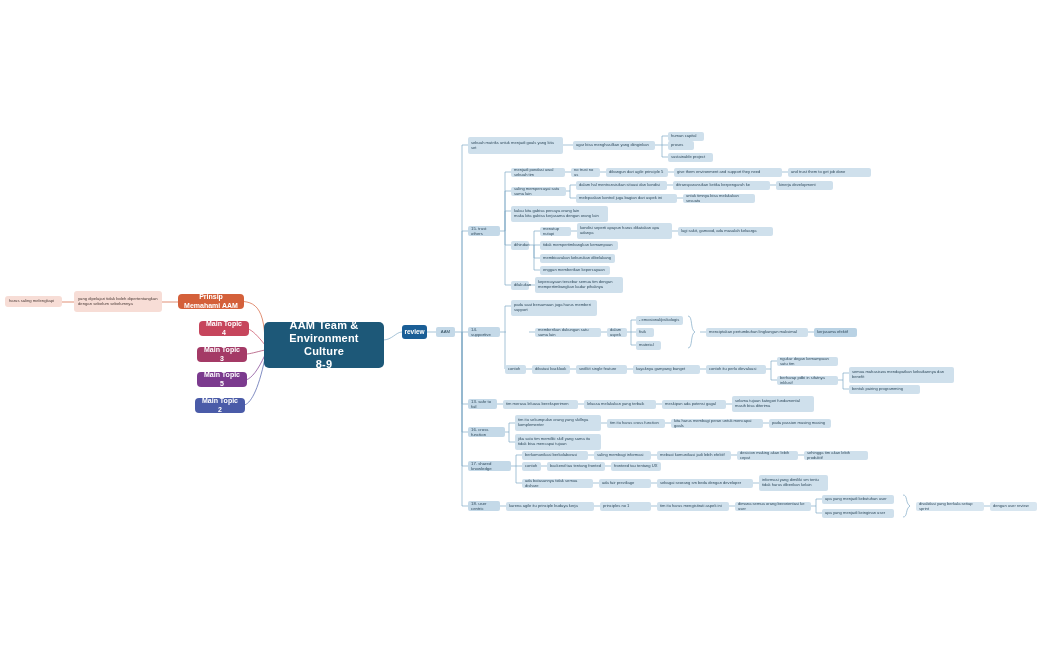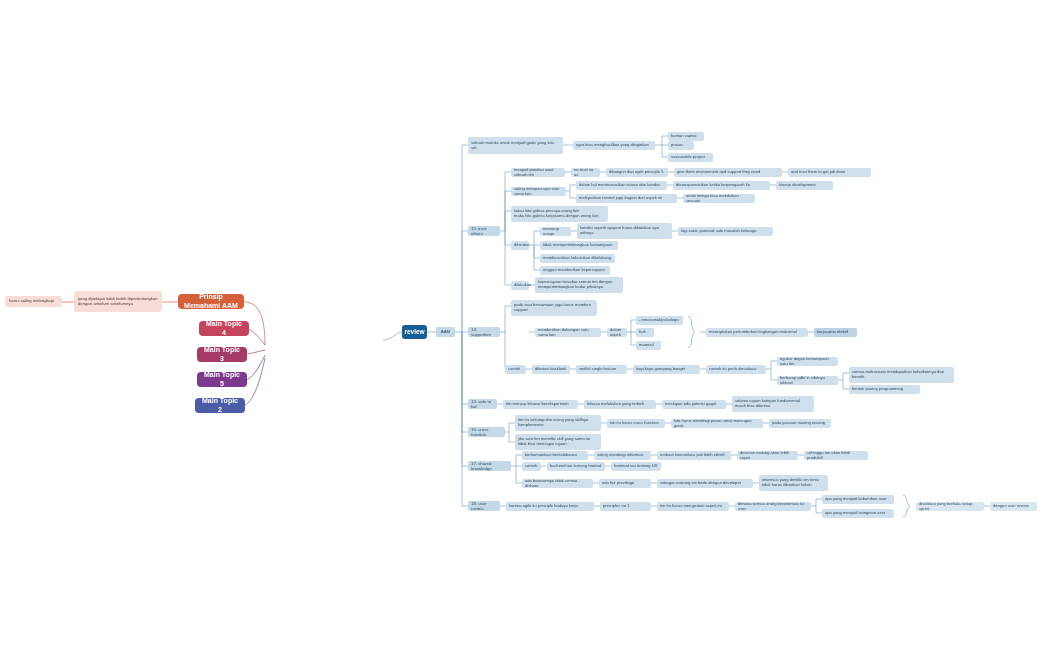--- a/index.html
+++ b/index.html
@@ -200,20 +200,25 @@
         <path d="M984 506 L 990 506"></path>
       </g>
 
       <g stroke="#7fa9c6" stroke-width="0.7" fill="none">
         <path d="M688 316 C 693 316, 690 330, 695 332 C 690 334, 693 348, 688 348"></path>
         <path d="M903 495 C 908 495, 905 503, 910 506 C 905 509, 908 517, 903 517"></path>
       </g>
     </g>
   </svg>
 
+  <div class="node root" style="left:265px;top:323px;width:118px;height:44px;">
+    <span>AAM Team &amp;
+Environment Culture
+8-9</span>
+  </div>
 
   <div class="node mt mt-prinsip" style="left:178px;top:294px;width:66px;height:15px;">
     <span>Prinsip Memahami AAM</span>
   </div>
   <div class="node pale" style="left:74px;top:291px;width:88px;height:21px;">
     <span>yang dipelajari tidak boleh dipertentangkan dengan sebelum sebelumnya</span>
   </div>
   <div class="node pale" style="left:5px;top:296px;width:57px;height:11px;">
     <span>harus saling melengkapi</span>
   </div>

